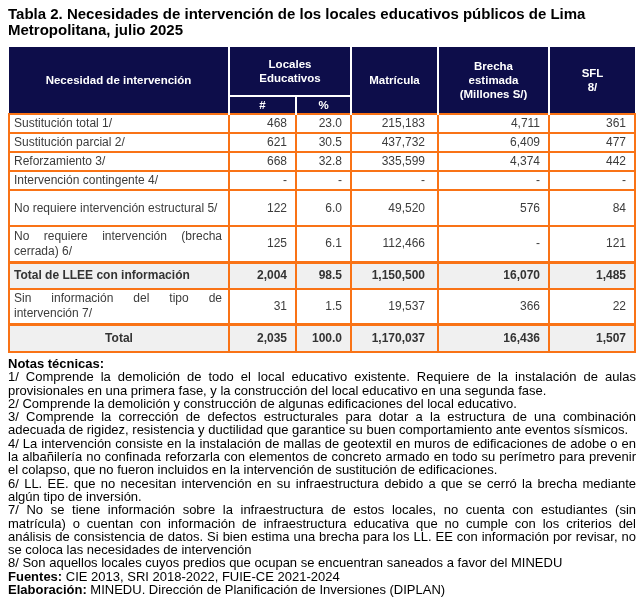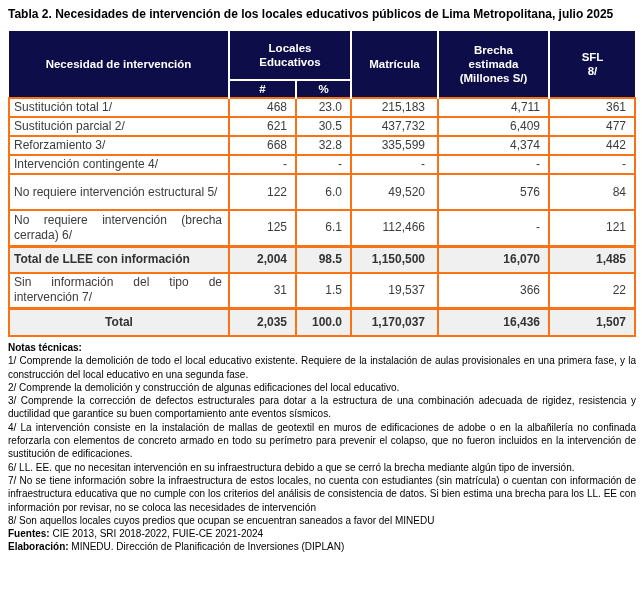--- a/index.html
+++ b/index.html
@@ -5,21 +5,21 @@
   * { margin: 0; padding: 0; box-sizing: border-box; }
   html, body {
     width: 642px; height: 612px;
     background: #ffffff;
     font-family: "Liberation Sans", sans-serif;
     overflow: hidden;
   }
   .page { width: 642px; height: 612px; padding: 6px 6px 0 8px; }
 
   .title {
-    font-size: 12px; font-weight: bold; color: #000;
+    font-size: 15px; font-weight: bold; color: #000;
     line-height: 16px; width: 620px; margin-bottom: 9px;
   }
 
   table.main {
     border-collapse: collapse;
     width: 626px;
     table-layout: fixed;
     margin-bottom: 4px;
   }
   col.c-label { width: 220px; }
@@ -67,21 +67,21 @@
   tr.r-tot1   { height: 27px; }
   tr.r-sin    { height: 35px; }
   tr.r-tot2   { height: 28px; }
 
   tr.bold-row td { font-weight: bold; color: #333; background: #f0f0f0; }
   tr.sep td { border-top: 3px solid #f97316; }
   td.center { text-align: center; padding-left: 2px; padding-right: 2px; }
 
   .notes {
     width: 628px;
-    font-size: 10px;
+    font-size: 13px;
     line-height: 13.3px;
     color: #000;
     text-align: justify;
   }
   .bold { font-weight: bold; }
   .note-line { text-align: justify; }
 </style>
 </head>
 <body>
 

